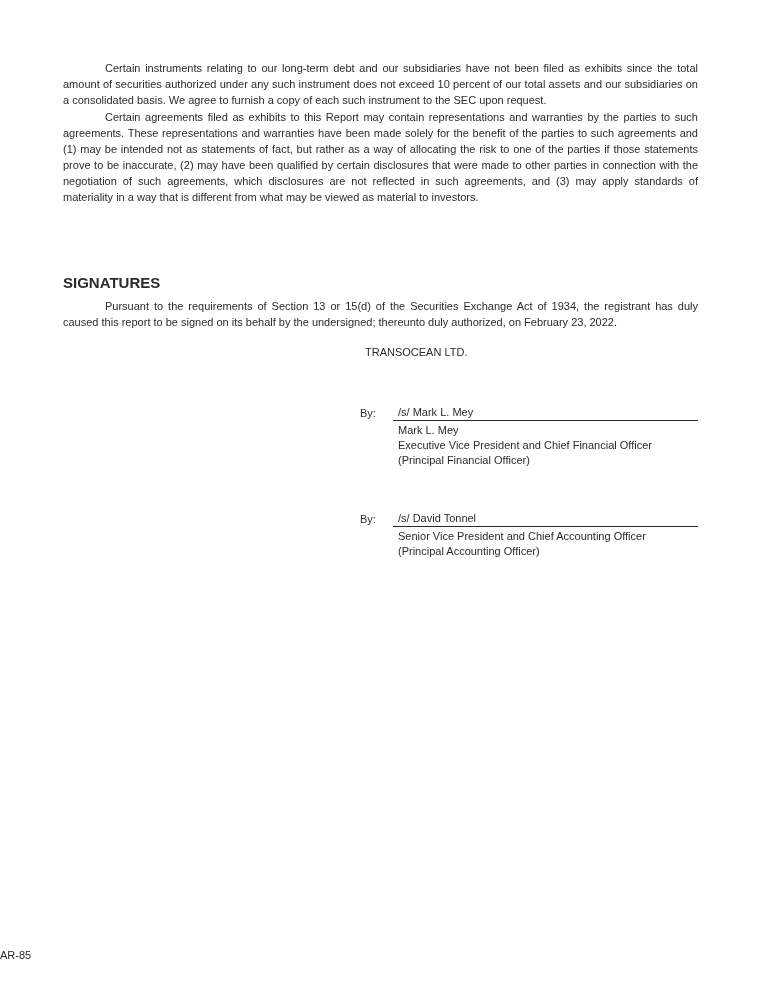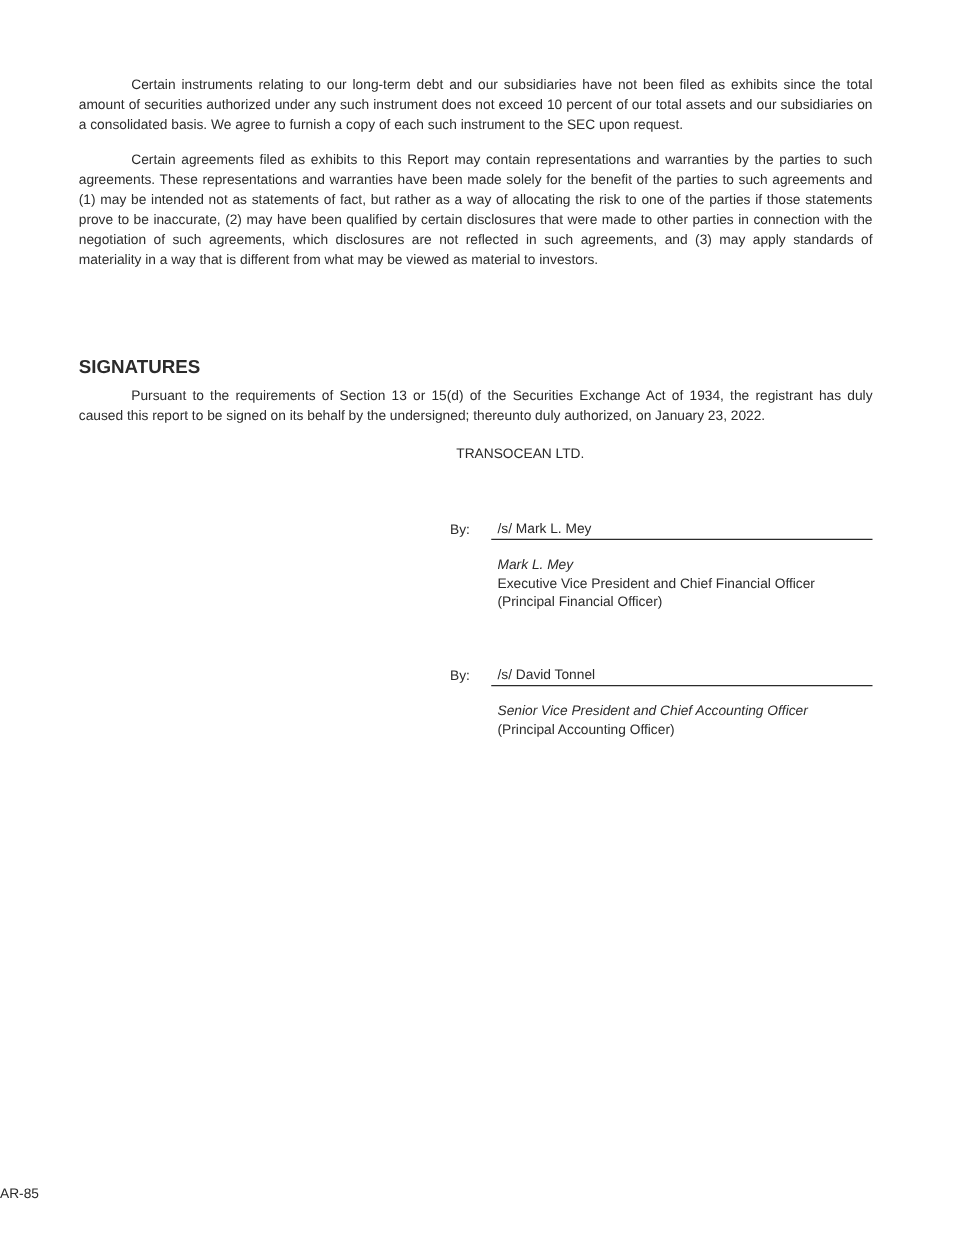--- a/index.html
+++ b/index.html
@@ -19,21 +19,21 @@
     left: 63px;
     right: 62px;
     top: 0;
   }
   .para {
     margin: 0;
     text-align: justify;
     text-indent: 42px;
   }
   .para-1 { margin-top: 60px; }
-  .para-2 { margin-top: 12px; }
+  .para-2 { margin-top: 1px; }
   .heading {
     margin: 70px 0 0 0;
     font-size: 15px;
     line-height: 16px;
     font-weight: bold;
   }
   .intro { margin-top: 7px; }
   .company {
     margin-top: 14px;
     margin-left: 302px;
@@ -52,21 +52,21 @@
   }
   .sig-line {
     flex: 1 1 auto;
     border-bottom: 1px solid #2b2b2b;
     padding-left: 5px;
   }
   .sig-details {
     margin-left: 38px;
     line-height: 15px;
   }
-  .sig-details > div:first-child { margin-top: 13px; font-style: italic; }
+  .sig-details > div:first-child { margin-top: 2px; }
   .footer {
     position: absolute;
     top: 948px;
     left: 0;
     width: 100%;
     text-align: left;
     line-height: 15px;
   }
 </style>
 </head>
@@ -74,21 +74,21 @@
 
 <div class="page">
   <div class="content">
 
     <p class="para para-1">Certain instruments relating to our long-term debt and our subsidiaries have not been filed as exhibits since the total amount of securities authorized under any such instrument does not exceed 10 percent of our total assets and our subsidiaries on a consolidated basis. We agree to furnish a copy of each such instrument to the SEC upon request.</p>
 
     <p class="para para-2">Certain agreements filed as exhibits to this Report may contain representations and warranties by the parties to such agreements. These representations and warranties have been made solely for the benefit of the parties to such agreements and (1) may be intended not as statements of fact, but rather as a way of allocating the risk to one of the parties if those statements prove to be inaccurate, (2) may have been qualified by certain disclosures that were made to other parties in connection with the negotiation of such agreements, which disclosures are not reflected in such agreements, and (3) may apply standards of materiality in a way that is different from what may be viewed as material to investors.</p>
 
     <h2 class="heading">SIGNATURES</h2>
 
-    <p class="para intro">Pursuant to the requirements of Section 13 or 15(d) of the Securities Exchange Act of 1934, the registrant has duly caused this report to be signed on its behalf by the undersigned; thereunto duly authorized, on January 23, 2022.</p>
+    <p class="para intro">Pursuant to the requirements of Section 13 or 15(d) of the Securities Exchange Act of 1934, the registrant has duly caused this report to be signed on its behalf by the undersigned; thereunto duly authorized, on February 23, 2022.</p>
 
     <div class="company">TRANSOCEAN LTD.</div>
 
     <div class="sig-block sig-block-1">
       <div class="sig-row">
         <span class="by">By:</span>
         <span class="sig-line">/s/ Mark L. Mey</span>
       </div>
       <div class="sig-details">
         <div>Mark L. Mey</div>

